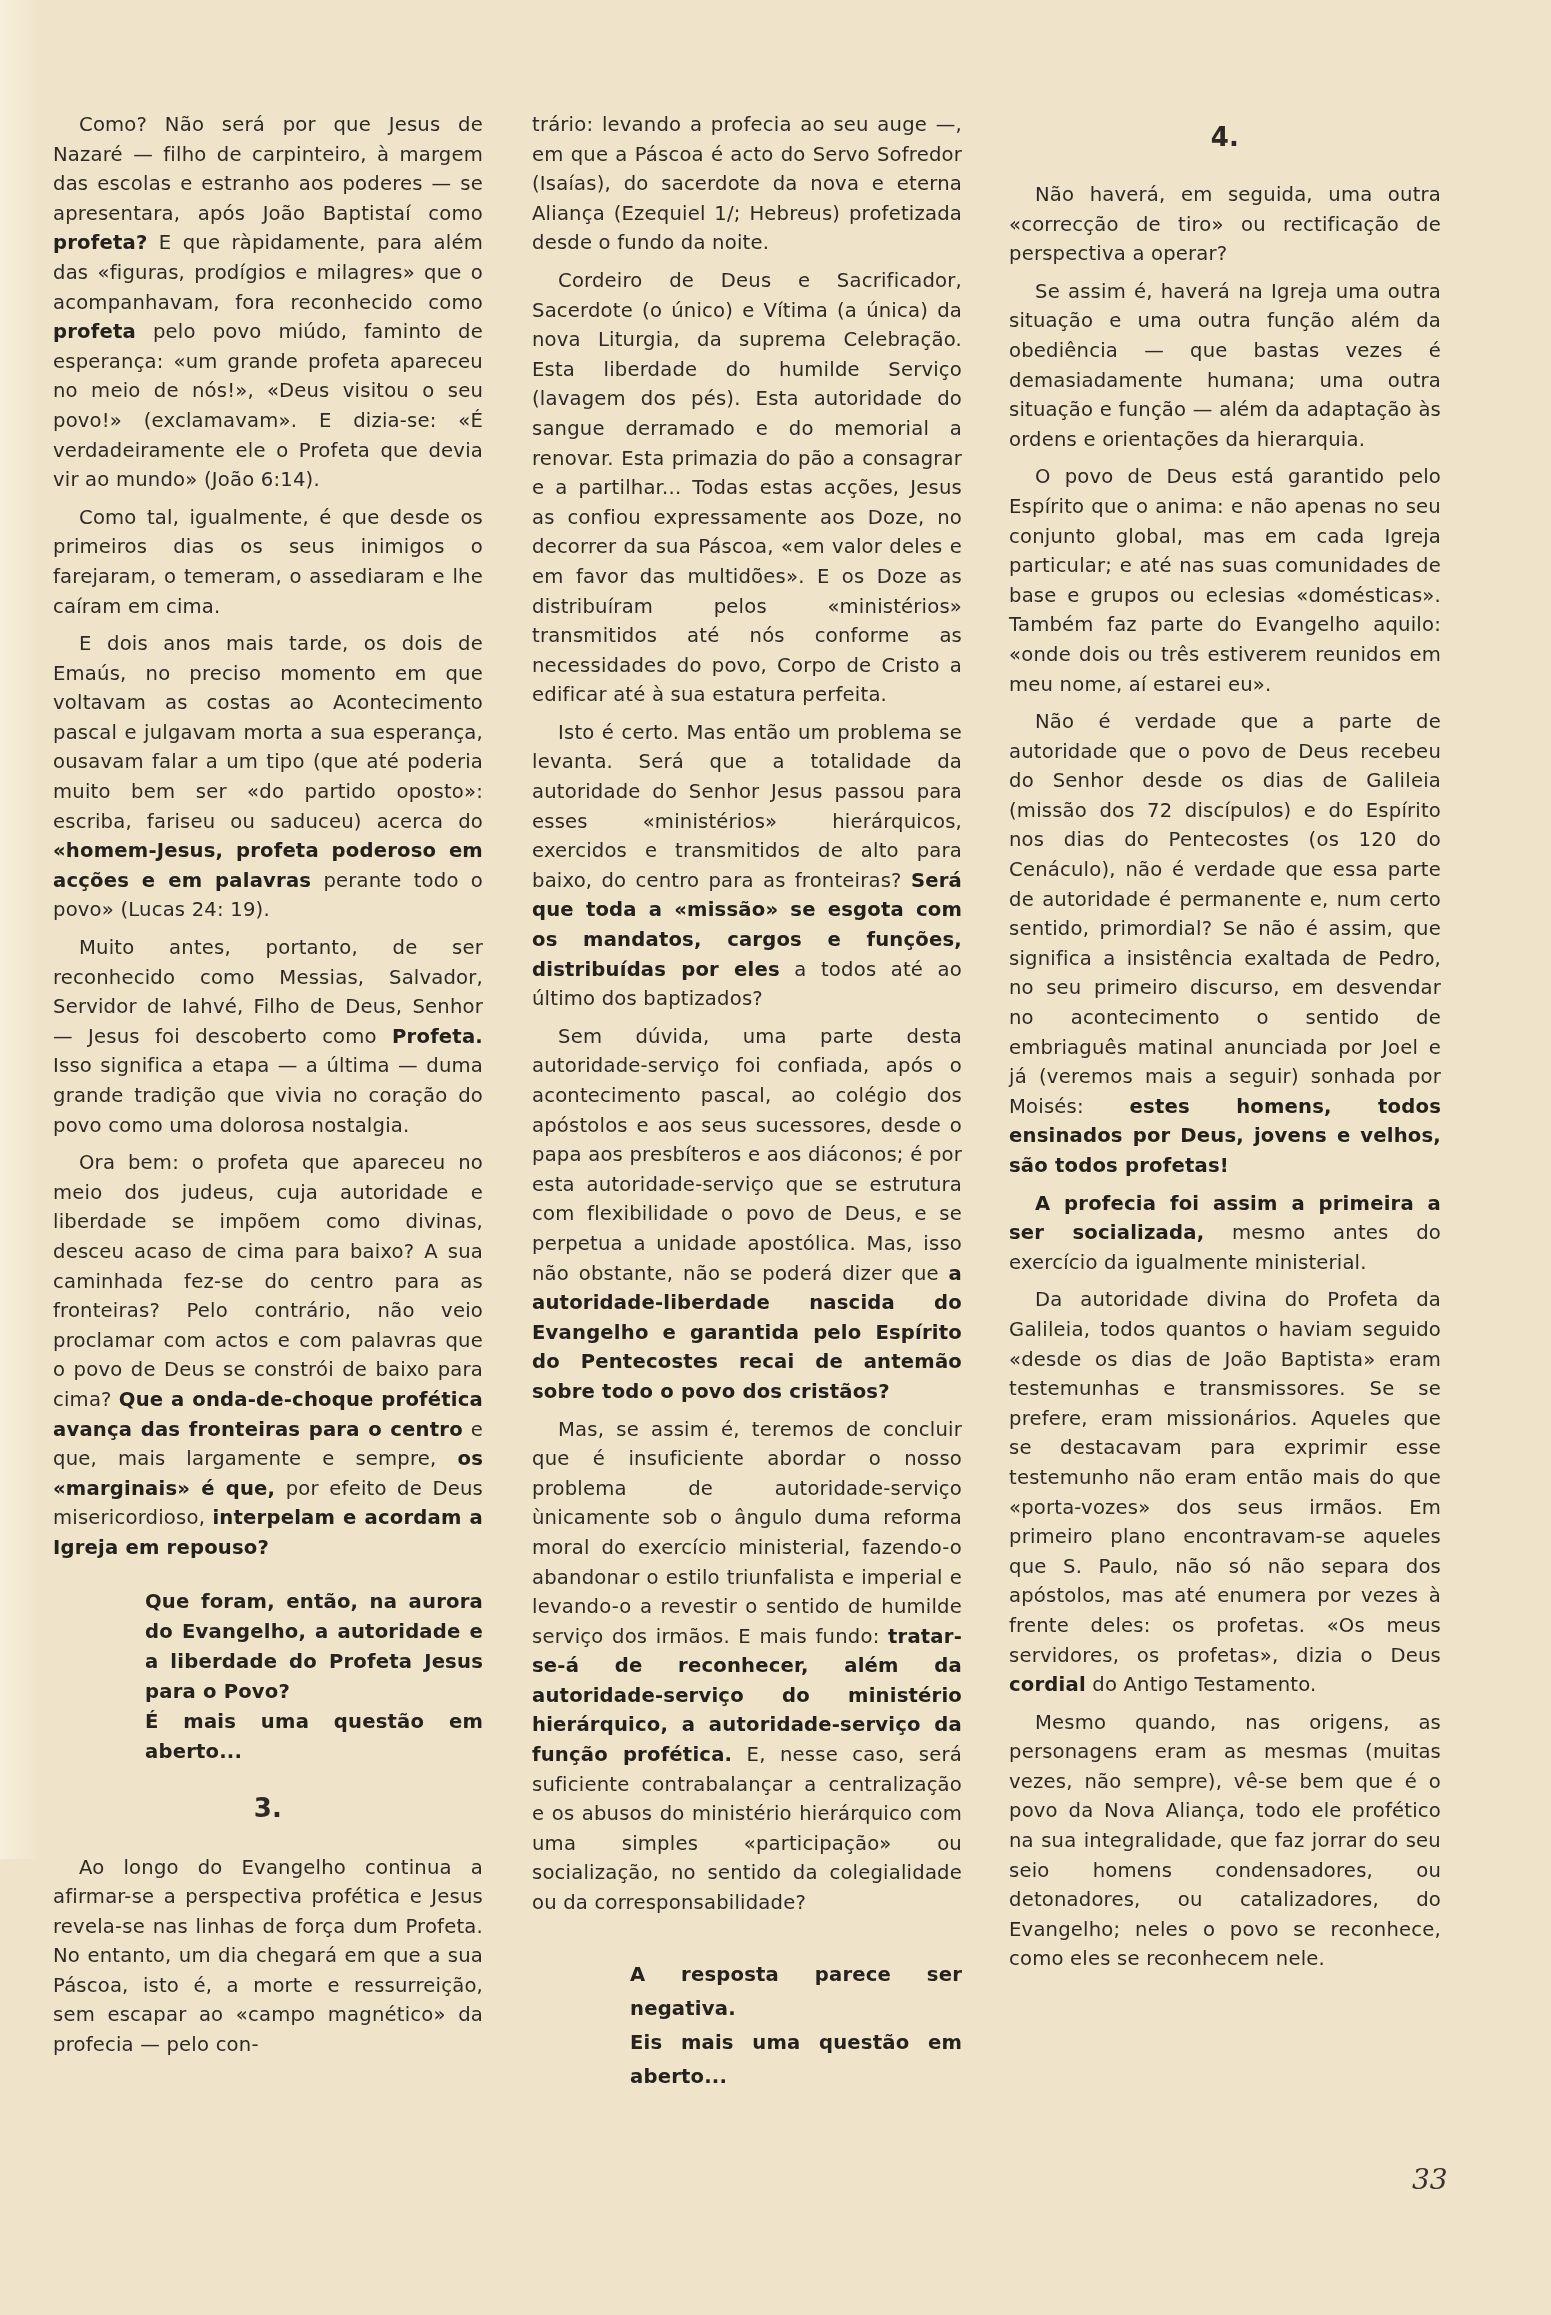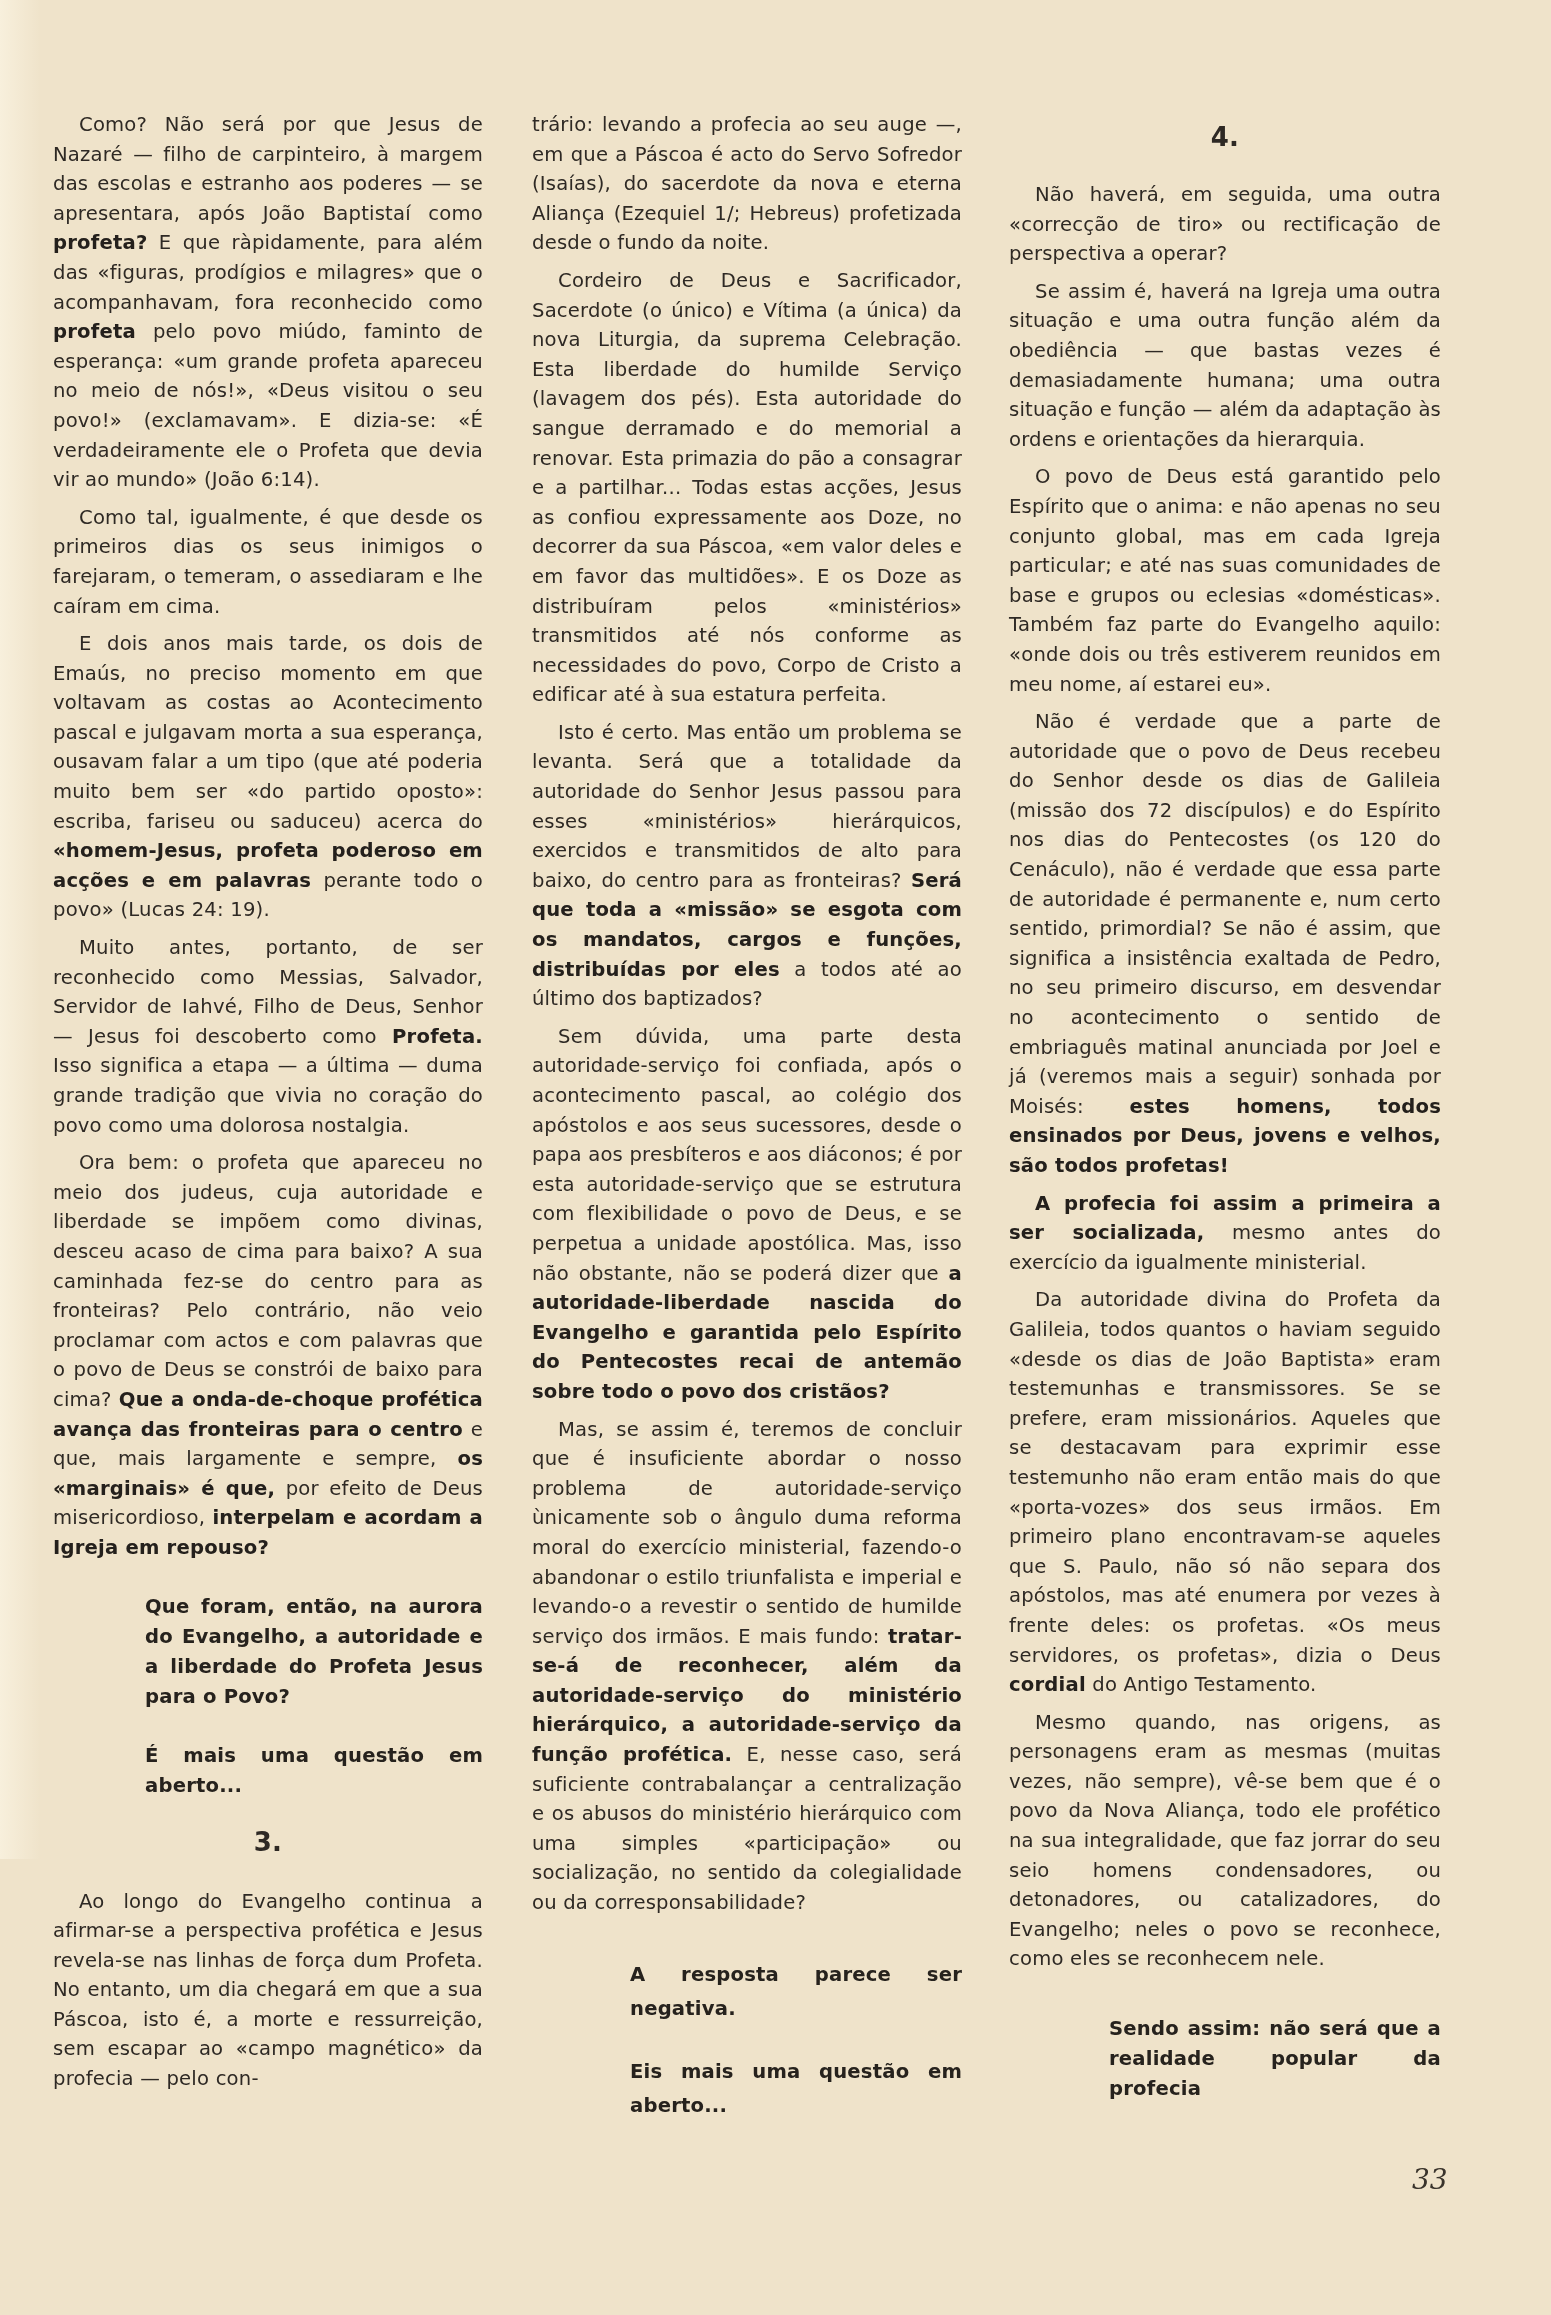--- a/index.html
+++ b/index.html
@@ -40,21 +40,21 @@
     margin: 26px 0 30px 0;
   }
   .heading-num.top { margin: 12px 0 28px 0; }
   .callout {
     margin: 24px 0 0 92px;
     font-weight: bold;
     text-align: justify;
     line-height: 30px;
     color: #26221d;
   }
-  .callout .line { display: block; margin-top: 29px; }
+  .callout .line { display: block; }
   .callout.mid { margin: 40px 0 0 98px; line-height: 34px; }
   .callout.right { margin: 40px 0 0 100px; }
   .page-number {
     position: absolute;
     left: 1412px; top: 2163px;
     font-family: "DejaVu Serif", serif;
     font-style: italic;
     font-size: 28px;
     color: #3a342c;
   }
@@ -100,19 +100,16 @@
     <div class="heading-num top">4.</div>
     <div>
         <p class="p"><span>Não haverá, em seguida, uma outra «correcção de tiro» ou rectificação de perspectiva a operar?</span></p>
         <p class="p"><span>Se assim é, haverá na Igreja uma outra situação e uma outra função além da obediência — que bastas vezes é demasiadamente humana; uma outra situação e função — além da adaptação às ordens e orientações da hierarquia.</span></p>
         <p class="p"><span>O povo de Deus está garantido pelo Espírito que o anima: e não apenas no seu conjunto global, mas em cada Igreja particular; e até nas suas comunidades de base e grupos ou eclesias «domésticas». Também faz parte do Evangelho aquilo: «onde dois ou três estiverem reunidos em meu nome, aí estarei eu».</span></p>
         <p class="p"><span>Não é verdade que a parte de autoridade que o povo de Deus recebeu do Senhor desde os dias de Galileia (missão dos 72 discípulos) e do Espírito nos dias do Pentecostes (os 120 do Cenáculo), não é verdade que essa parte de autoridade é permanente e, num certo sentido, primordial? Se não é assim, que significa a insistência exaltada de Pedro, no seu primeiro discurso, em desvendar no acontecimento o sentido de embriaguês matinal anunciada por Joel e já (veremos mais a seguir) sonhada por Moisés: </span><b>estes homens, todos ensinados por Deus, jovens e velhos, são todos profetas!</b></p>
         <p class="p"><b>A profecia foi assim a primeira a ser socializada,</b><span> mesmo antes do exercício da igualmente ministerial.</span></p>
         <p class="p"><span>Da autoridade divina do Profeta da Galileia, todos quantos o haviam seguido «desde os dias de João Baptista» eram testemunhas e transmissores. Se se prefere, eram missionários. Aqueles que se destacavam para exprimir esse testemunho não eram então mais do que «porta-vozes» dos seus irmãos. Em primeiro plano encontravam-se aqueles que S. Paulo, não só não separa dos apóstolos, mas até enumera por vezes à frente deles: os profetas. «Os meus servidores, os profetas», dizia o Deus </span><b>cordial</b><span> do Antigo Testamento.</span></p>
         <p class="p"><span>Mesmo quando, nas origens, as personagens eram as mesmas (muitas vezes, não sempre), vê-se bem que é o povo da Nova Aliança, todo ele profético na sua integralidade, que faz jorrar do seu seio homens condensadores, ou detonadores, ou catalizadores, do Evangelho; neles o povo se reconhece, como eles se reconhecem nele.</span></p>
       </div>
-    <div class="callout right">
-      <span class="line">Sendo assim: não será que a realidade popular da profecia</span>
-    </div>
   </div>
 
   <div class="page-number">33</div>
 </div>
 
 </body></html>

